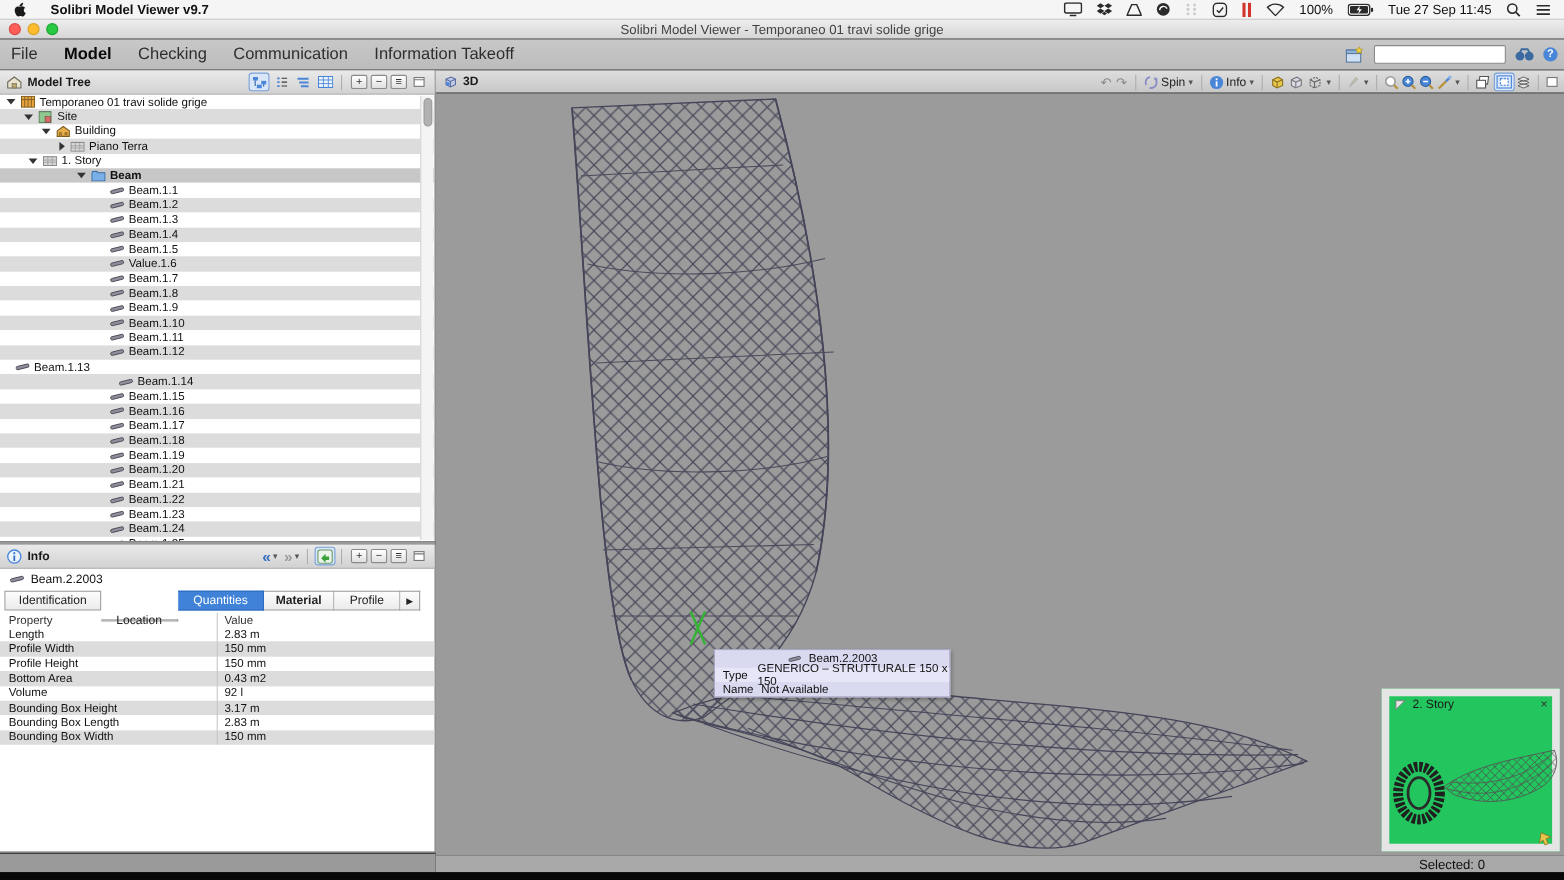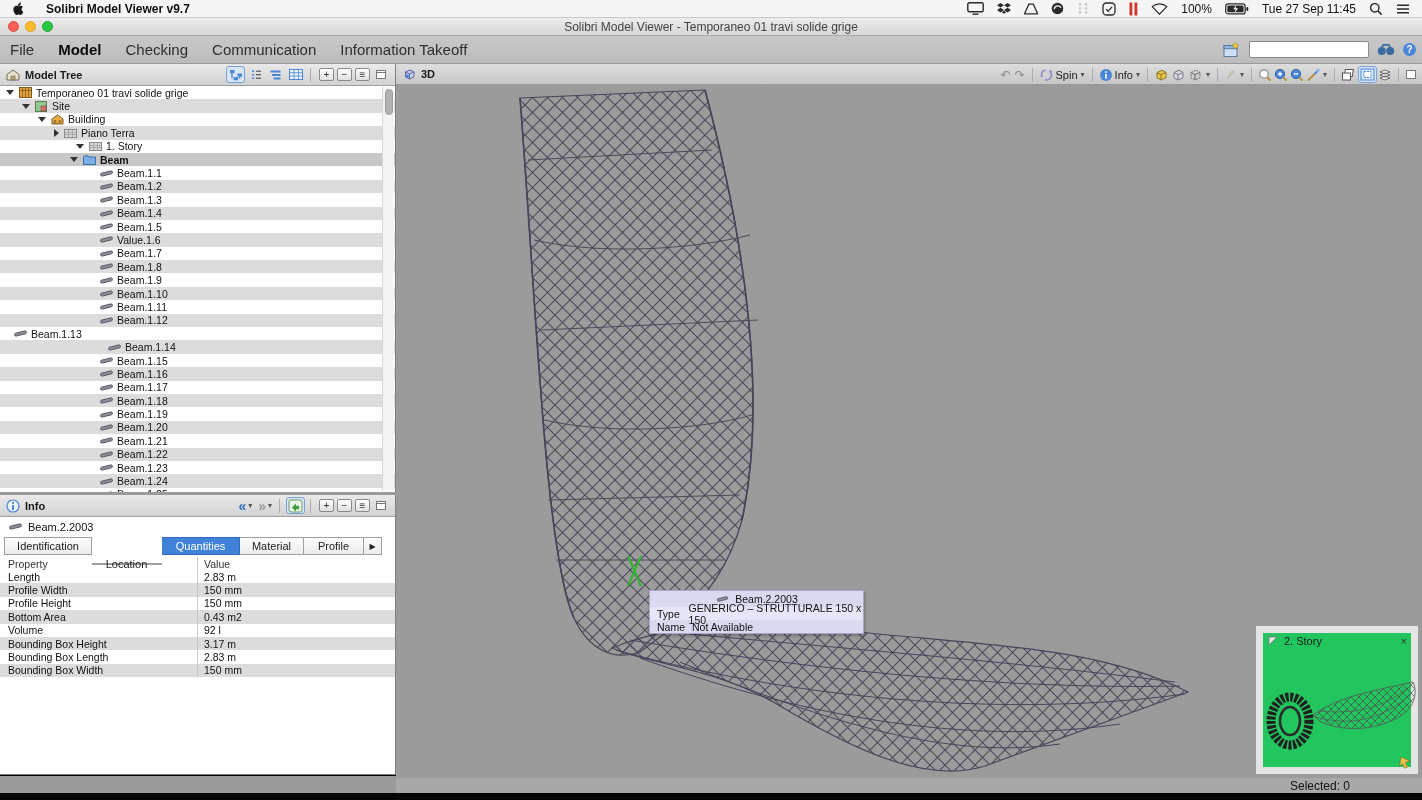--- a/index.html
+++ b/index.html
@@ -331,21 +331,21 @@
         <div class="trow odd" style="padding-left: 54px;">
           <span class="tri right"></span>
           <span class="ticn">
             <svg width="13" height="10">
               <rect x="0.5" y="1.5" width="12" height="8" fill="#d8d8d8" stroke="#8a8a8a"></rect>
               <path d="M0.5 4.5h12M0.5 6.5h12M4.5 1.5v8M8.5 1.5v8" stroke="#9a9a9a" stroke-width="0.7"></path>
             </svg>
           </span>
           <span>Piano Terra</span>
         </div>
-        <div class="trow" style="padding-left: 76px;">
+        <div class="trow" style="padding-left: 26px;">
           <span class="tri down"></span>
           <span class="ticn">
             <svg width="13" height="10">
               <rect x="0.5" y="1.5" width="12" height="8" fill="#d8d8d8" stroke="#8a8a8a"></rect>
               <path d="M0.5 4.5h12M0.5 6.5h12M4.5 1.5v8M8.5 1.5v8" stroke="#9a9a9a" stroke-width="0.7"></path>
             </svg>
           </span>
           <span>1. Story</span>
         </div>
         <div class="trow odd group" style="padding-left: 70px;">
@@ -628,21 +628,21 @@
           <svg width="13" height="9" viewBox="0 0 13 9">
             <rect x="0.5" y="3" width="12" height="3" rx="1.3" fill="#8e8e9c" stroke="#4a4a55" stroke-width="0.8" transform="rotate(-14 6.5 4.5)"></rect>
           </svg>
         </span>
       <span>Beam.2.2003</span>
     </div>
     <div id="tabs">
         <div class="tab" style="width: 88px;">Identification</div>
         <div class="tab" style="width: 70px; margin-top: 26px;">Location</div>
         <div class="tab active" style="width: 78px;">Quantities</div>
-        <div class="tab" style="width: 64px;">Material</div>
+        <div class="tab" style="width: 64px; font-weight: bold;">Material</div>
         <div class="tab" style="width: 60px;">Profile</div>
         <div class="tab-overflow">▶</div>
       </div>
     <div id="ptable">
         <div class="prow head">
           <span class="pc1">Property</span>
           <span class="pc2">Value</span>
         </div>
         <div class="prow">
           <span class="pc1">Length</span>

